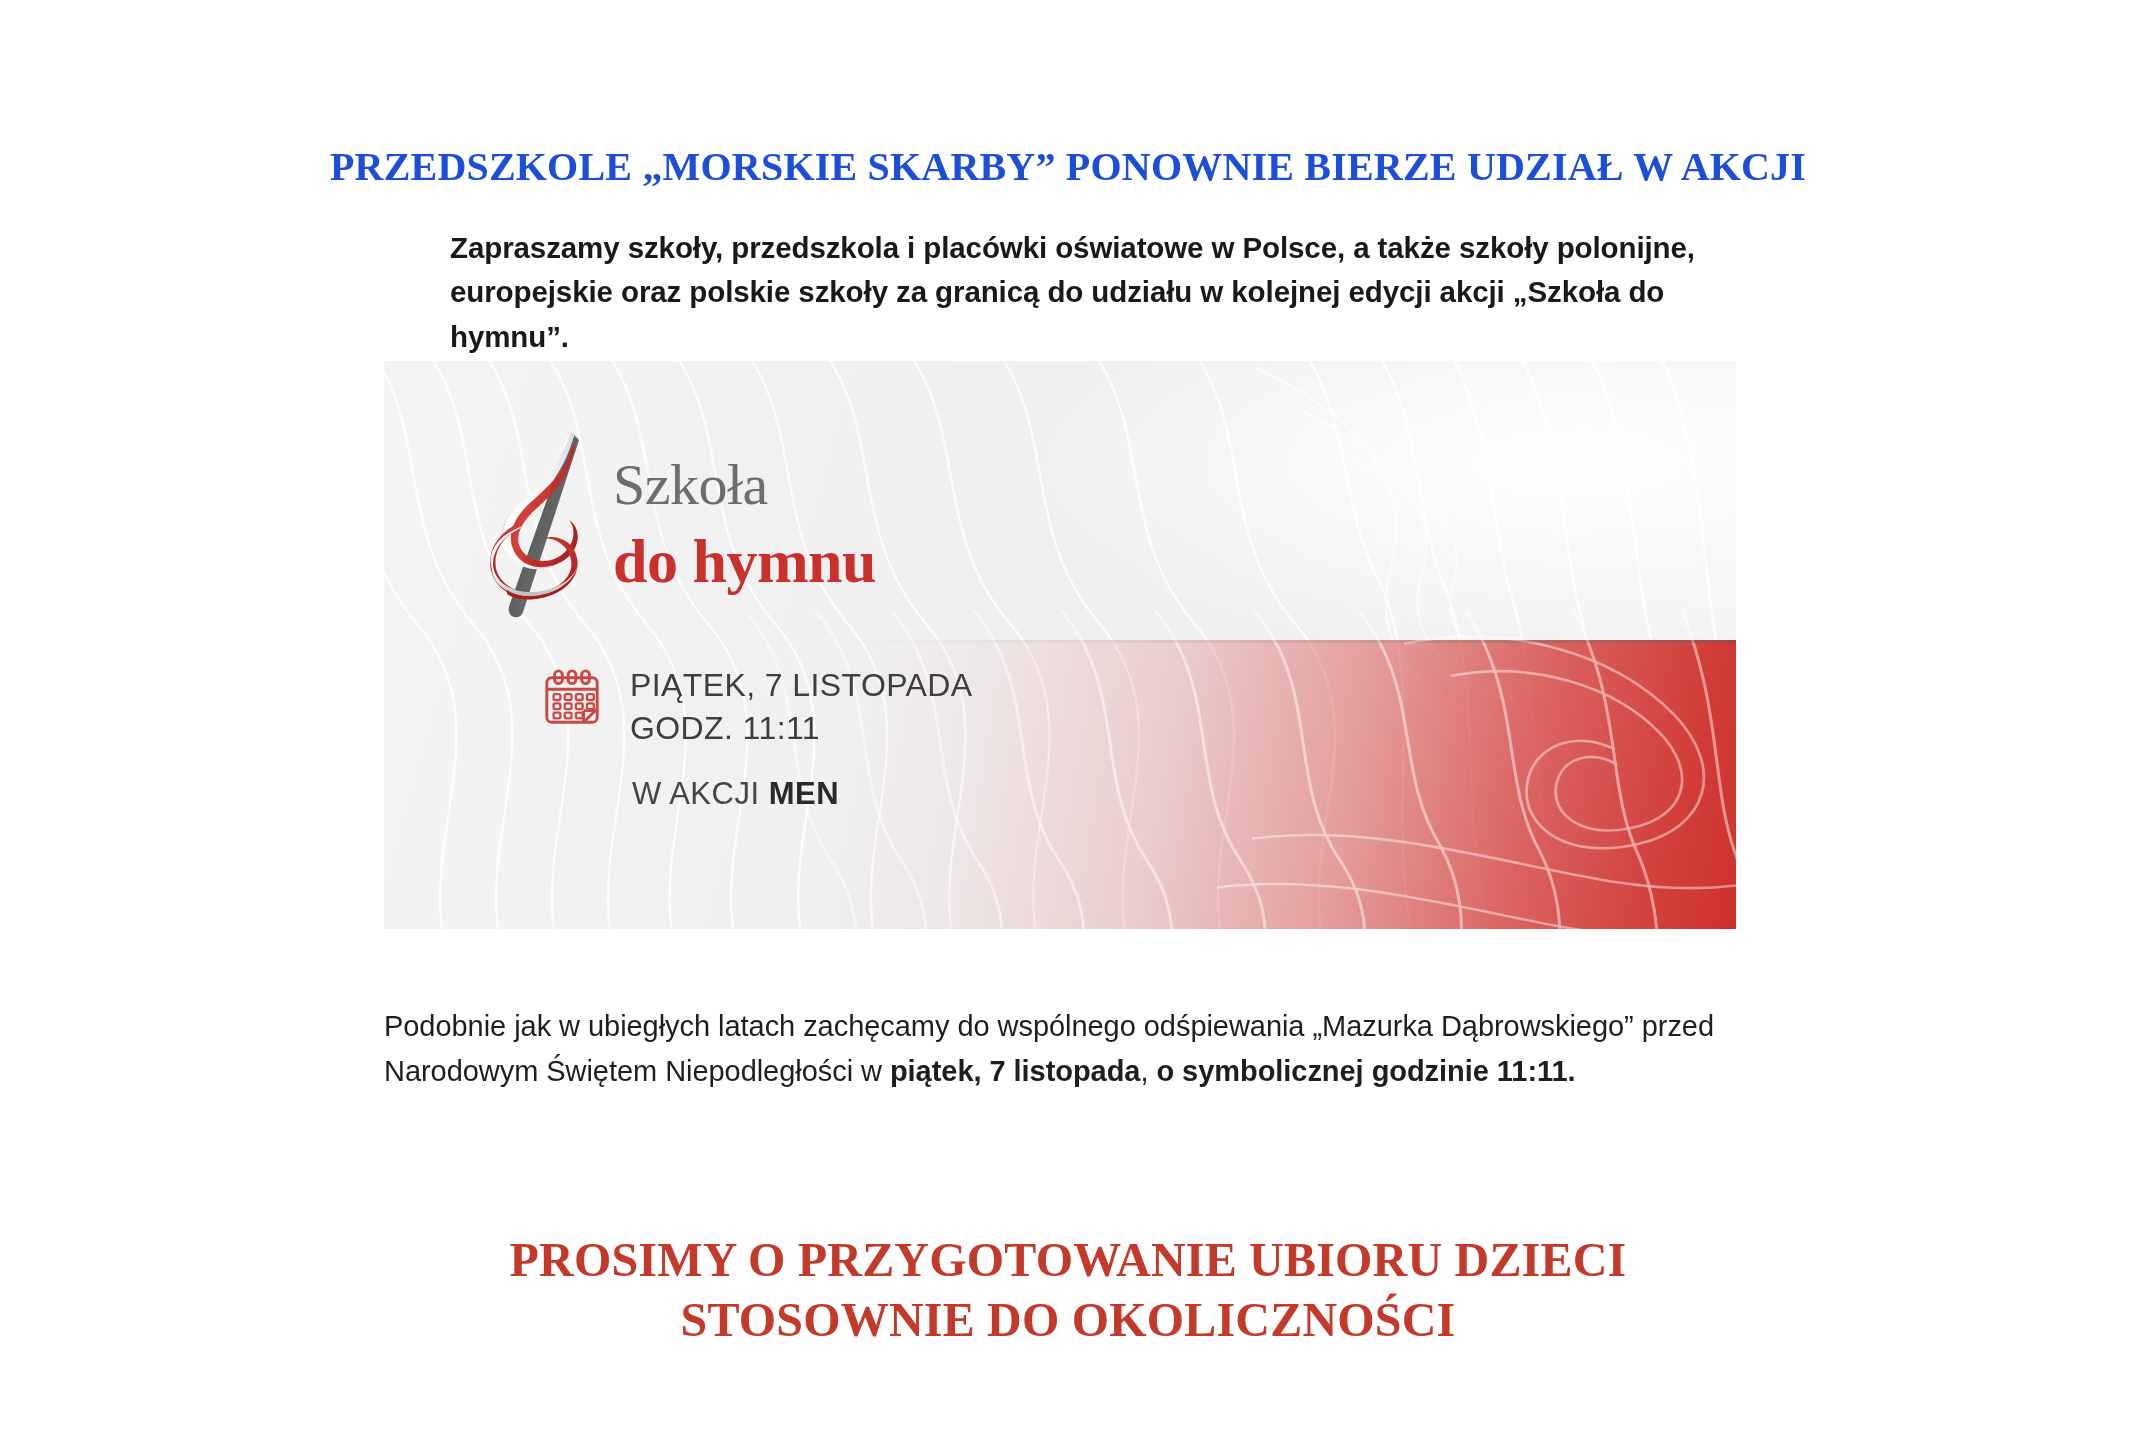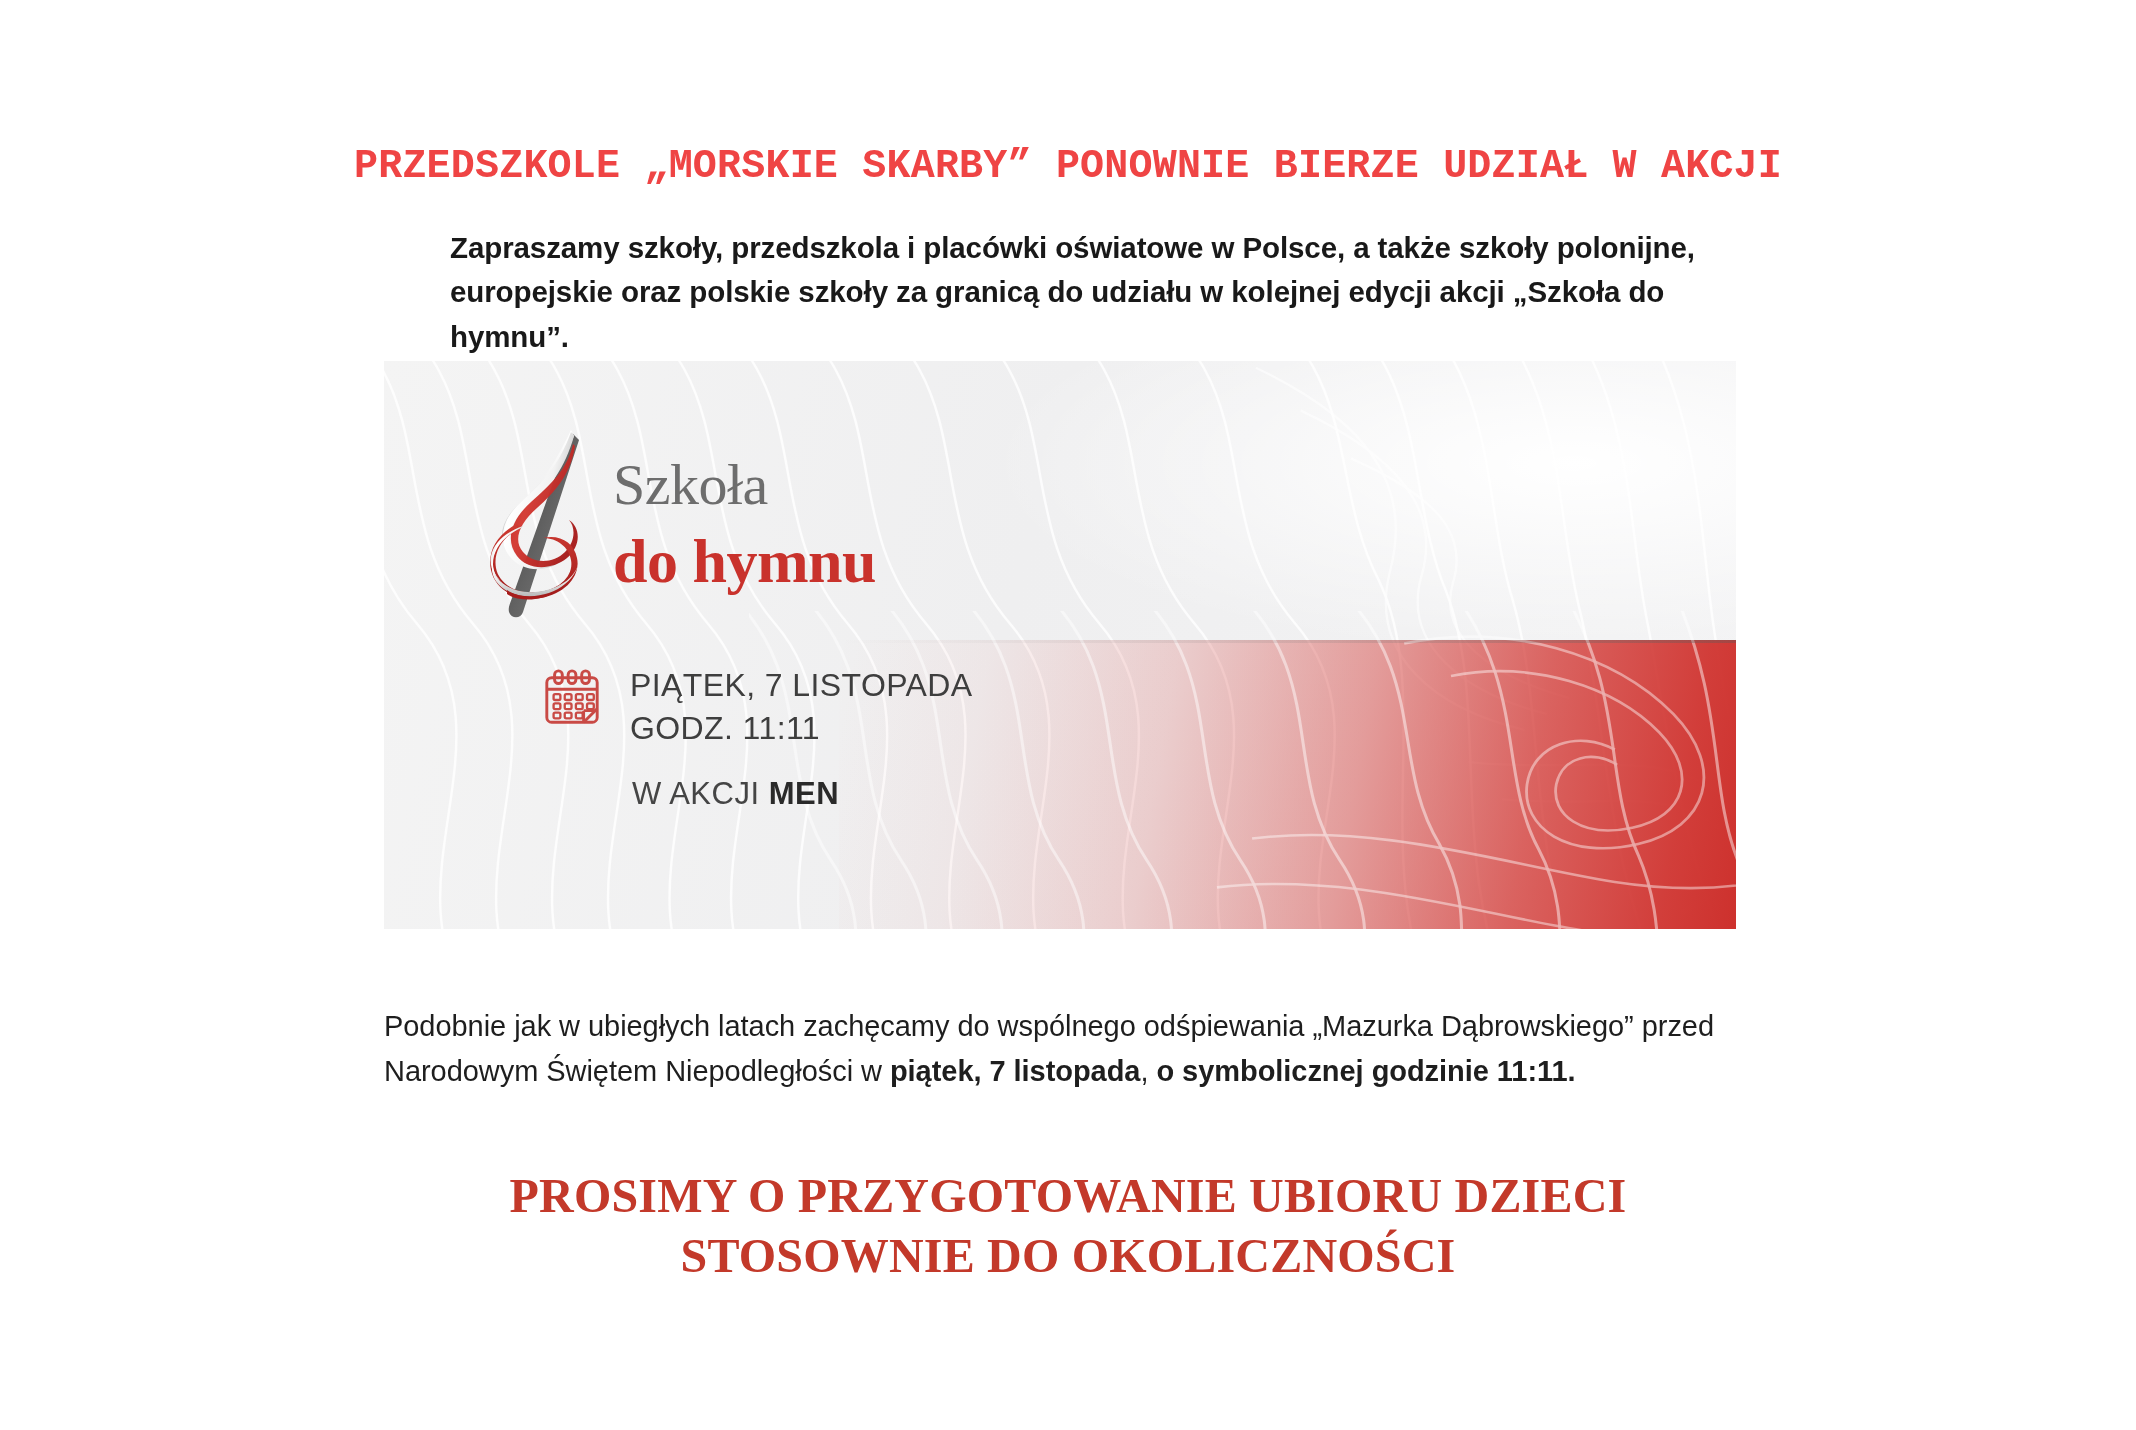--- a/index.html
+++ b/index.html
@@ -23,22 +23,22 @@
     background: #ffffff;
   }
 
   
   .headline-top {
     position: absolute;
     left: 0;
     right: 0;
     top: 118px;
     text-align: center;
-    color: #ef4444;
-    font-family: Liberation Mono, monospace;
+    color: #1d4ed8;
+    font-family: Liberation Serif, serif;
     font-weight: bold;
     font-size: 40px;
     letter-spacing: 0.2px;
     line-height: 1.12;
     white-space: nowrap;
   }
 
   
   .intro-para {
     position: absolute;
@@ -176,21 +176,21 @@
     line-height: 1.56;
     letter-spacing: -0.05px;
   }
   .body-para b { font-weight: bold; }
 
   
   .headline-bottom {
     position: absolute;
     left: 0;
     right: 0;
-    top: 1126px;
+    top: 1190px;
     text-align: center;
     color: #C3392A;
     font-family: "Liberation Serif", "DejaVu Serif", serif;
     font-weight: bold;
     font-size: 48px;
     line-height: 1.25;
     letter-spacing: 0.2px;
   }
   .headline-bottom .hb-line { display: block; white-space: nowrap; }
 </style>

